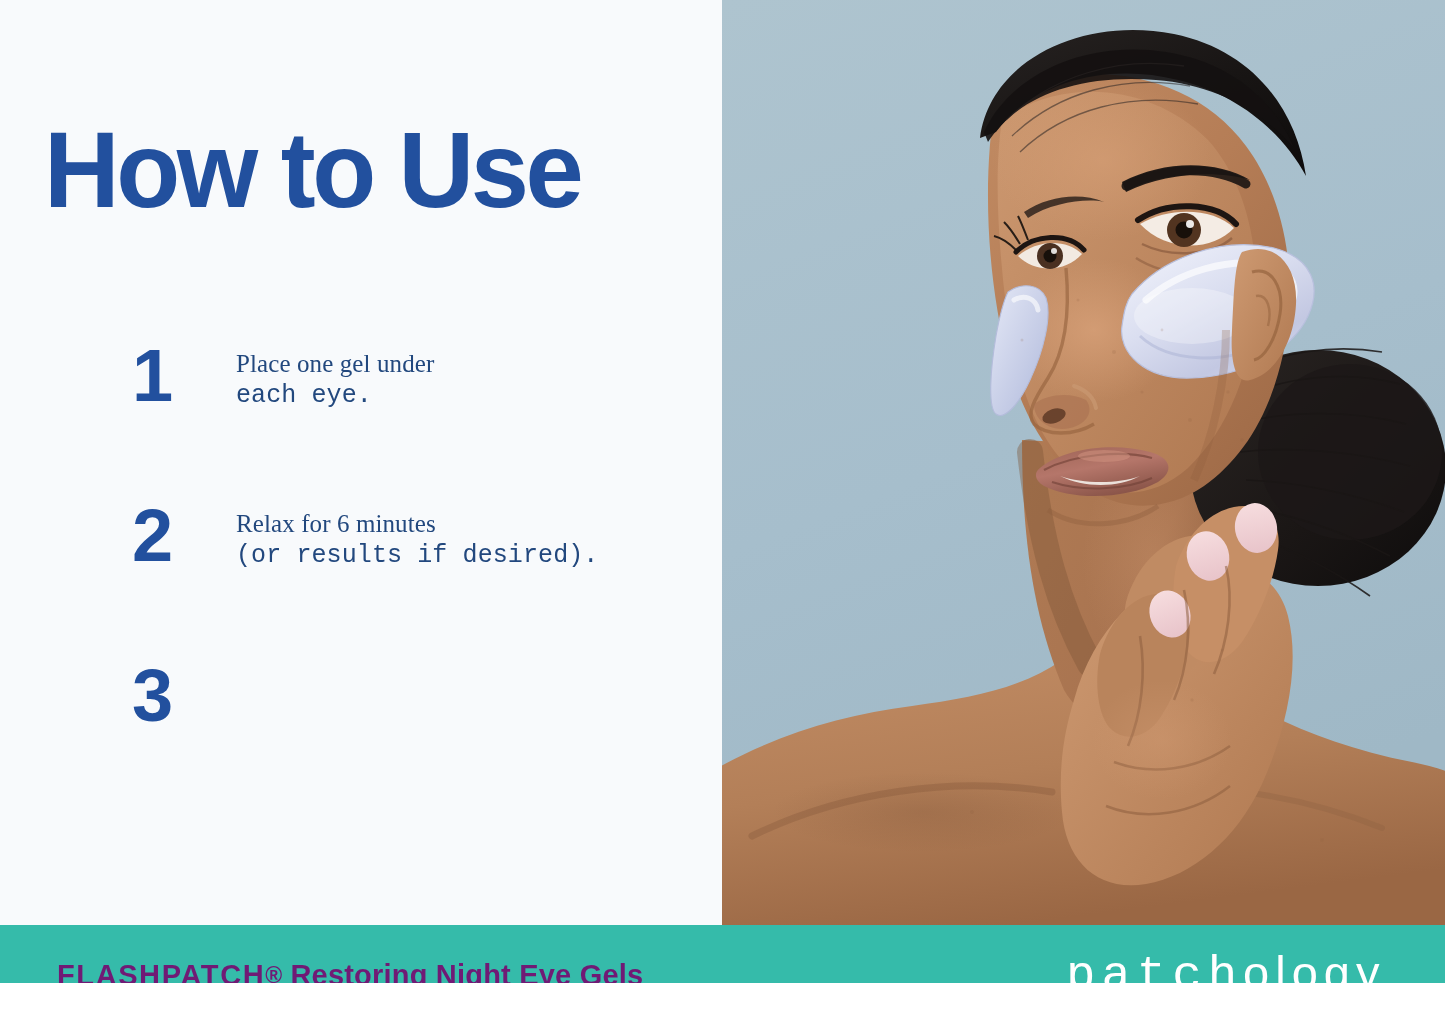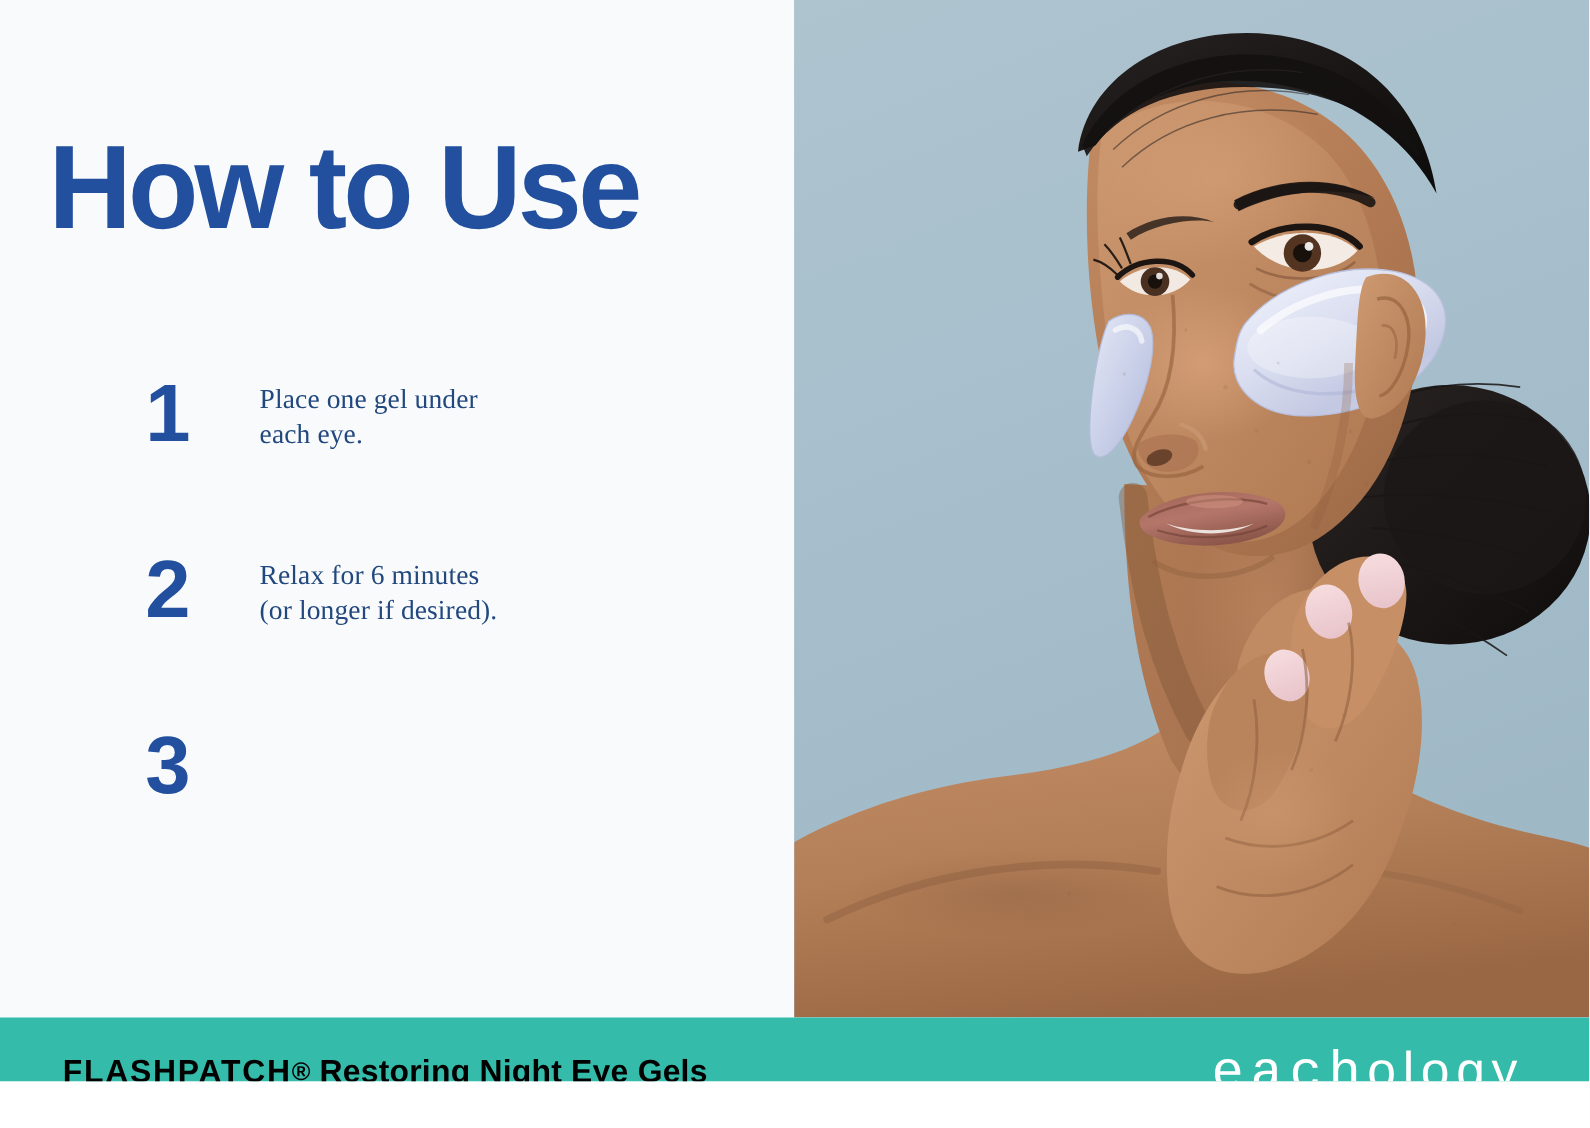--- a/index.html
+++ b/index.html
@@ -65,41 +65,41 @@
   }
   .step-text {
     flex:1 1 auto;
     font-family:"Liberation Serif", serif;
     font-size:25px;
     line-height:1.28;
     color:#22487E;
     padding-top:8px;
     letter-spacing:0.1px;
   }
-  .step-text .l2 { display:block; }
+  .step-text .l2 { display:block;font-family:Liberation Mono, monospace; }
 
   
   .photo {
     position:absolute; left:722px; top:0;
     width:723px; height:925px;
     overflow:hidden;
     background:#A8C0CC;
   }
   .photo svg { display:block; width:723px; height:925px; }
 
   
   .footer {
     position:absolute; left:0; top:925px;
     width:1445px; height:100px;
     background:#35BBAA;
   }
   .product-name {
     position:absolute; left:57px; top:50%;
     transform:translateY(-50%);
-    color:#000000;
+    color:#701a75;
     font-family:"Liberation Sans", sans-serif;
     font-weight:700;
     font-size:29px;
     white-space:nowrap;
   }
   .product-name .brandmark { letter-spacing:1.6px; }
   .product-name .reg { font-size:23px; vertical-align:2px; }
   .product-name .rest { letter-spacing:0.2px; }
 
   .logo {
@@ -146,21 +146,21 @@
         <div class="step-text">
           <span class="l1">Place one gel under</span>
           <span class="l2">each eye.</span>
         </div>
       </div>
 
       <div class="step">
         <div class="step-num">2</div>
         <div class="step-text">
           <span class="l1">Relax for 6 minutes</span>
-          <span class="l2">(or longer if desired).</span>
+          <span class="l2">(or results if desired).</span>
         </div>
       </div>
 
       <div class="step">
         <div class="step-num">3</div>
       </div>
 
     </div>
   </div>
 
@@ -402,17 +402,17 @@
       </g>
     </svg>
   </div>
 
   <div class="footer">
     <div class="product-name">
       <span class="brandmark">FLASHPATCH</span><span class="reg">®</span><span class="rest"> Restoring Night Eye Gels</span>
     </div>
 
     <div class="logo">
-      <span class="patch">each</span><span class="ology">ology</span><span class="reg-small">®</span>
+      <span class="patch">patch</span><span class="ology">ology</span><span class="reg-small">®</span>
     </div>
   </div>
 
 </div>
 
 </body></html>

